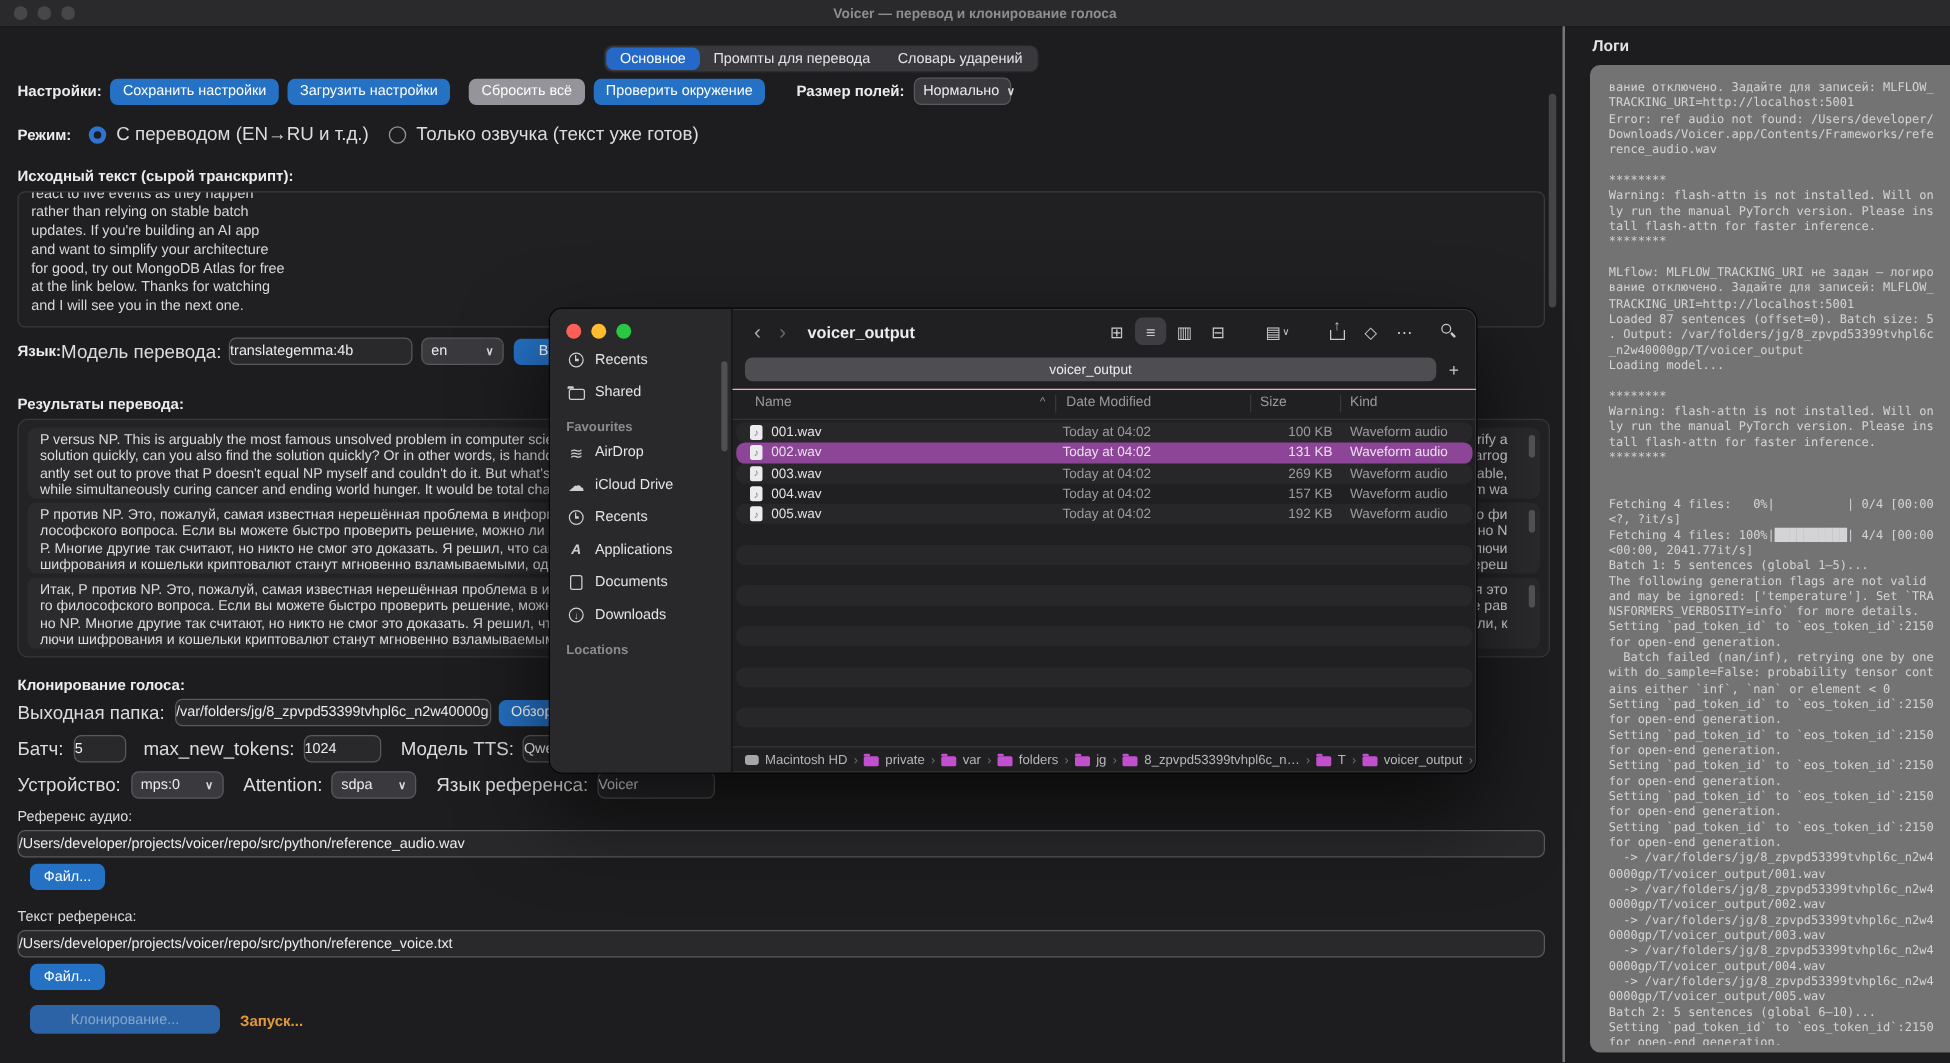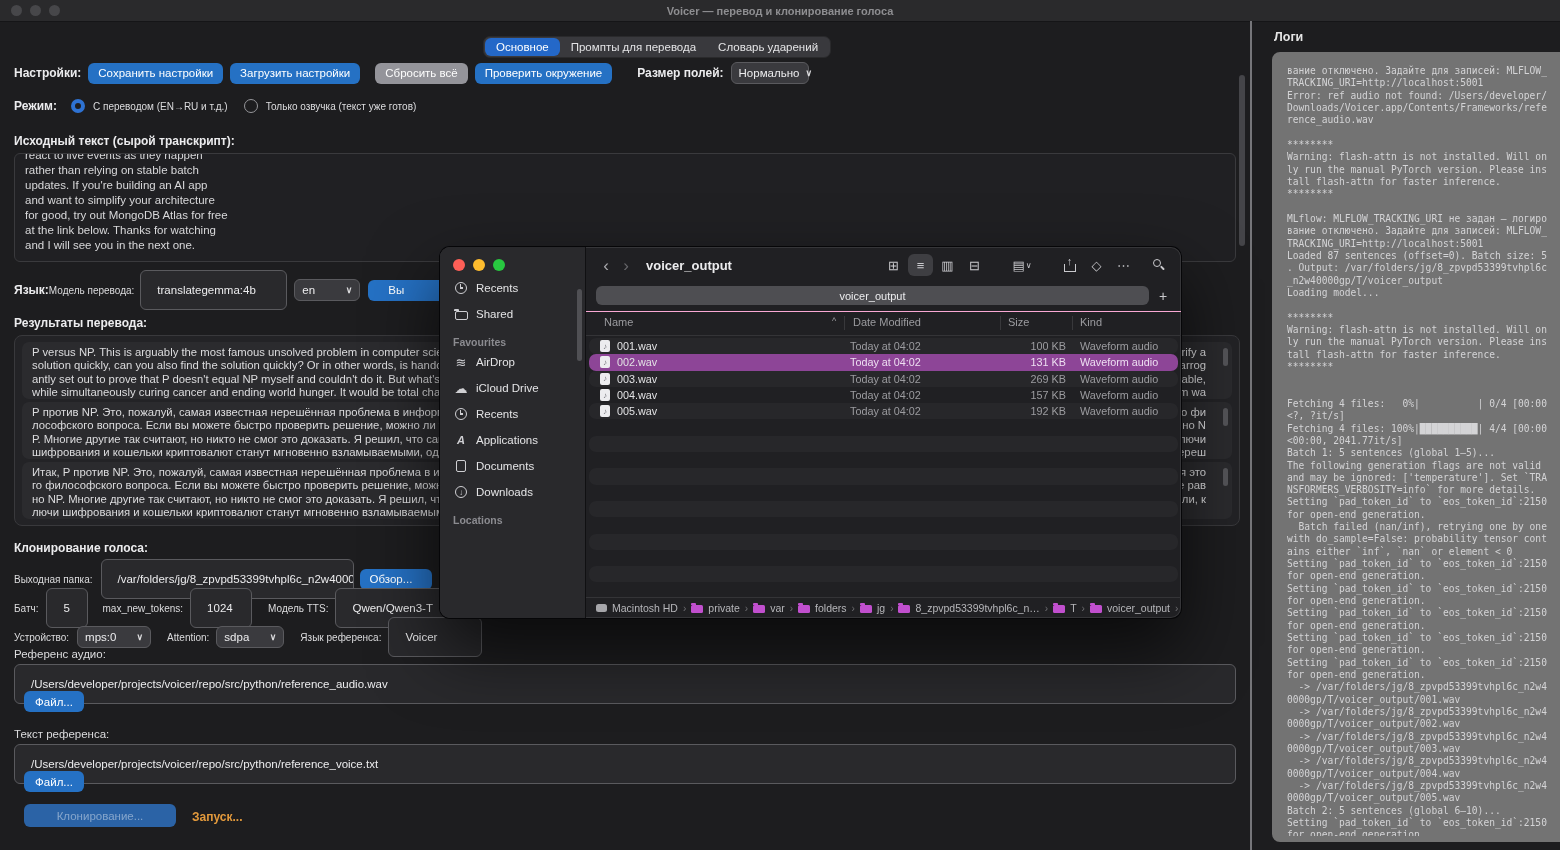--- a/index.html
+++ b/index.html
@@ -13,26 +13,26 @@
   #win-title{position:absolute;left:0;right:0;text-align:center;font-size:11px;font-weight:bold;color:#8e8e91}
 
   
   #tabs{position:absolute;left:483px;top:36px;display:flex;background:#39393d;border-radius:7px;padding:1px;border:1px solid #2a2a2c}
   .tab{font-size:11.5px;color:#e4e4e6;padding:3px 11px;border-radius:6px;white-space:nowrap}
   .tab.active{background:#2468c8;color:#fff}
 
   
   .row{position:absolute;display:flex;align-items:center}
   .lbl-b{font-size:12px;font-weight:bold;color:#ececee;white-space:nowrap}
-  .lbl{font-size:10px;color:#dcdcde;white-space:nowrap}
+  .lbl{font-size:15px;color:#dcdcde;white-space:nowrap}
   .btn{font-size:11.5px;color:#fff;background:#2571c4;border-radius:6px;padding:0 10px;height:21px;display:flex;align-items:center;white-space:nowrap;box-sizing:border-box}
   .btn.gray{background:#94949a;color:#fdfdfd}
   .btn.dim{background:#2b63a6;color:rgba(255,255,255,.42)}
   .field{background:#29292c;border:1px solid #5a5a5e;border-radius:6px;color:#ececee;font-size:11.5px;
-         padding:0 16px;height:40px;display:flex;align-items:center;box-sizing:border-box;white-space:nowrap;overflow:hidden}
+         padding:0 0;height:22px;display:flex;align-items:center;box-sizing:border-box;white-space:nowrap;overflow:hidden}
   .select{background:#3a3a3e;border:1px solid #5a5a5e;border-radius:6px;color:#ececee;font-size:11.5px;
           padding:0 7px;height:22px;display:flex;align-items:center;justify-content:space-between;box-sizing:border-box;gap:6px}
   .chev{font-size:9px;font-weight:bold;color:#dcdcde}
   .radio{width:14px;height:14px;border-radius:50%;border:1.5px solid #96969a;box-sizing:border-box;flex-shrink:0}
   .radio.on{border:4.5px solid #2e72d2}
 
   
   .sec-label{position:absolute;left:14px;font-size:12px;font-weight:bold;color:#ececee}
   #src-box{position:absolute;left:14px;top:153px;width:1222px;height:109px;background:#202023;border:1px solid #3a3a3d;border-radius:6px;overflow:hidden;box-sizing:border-box}
   #src-text{position:absolute;left:10px;top:-6px;white-space:pre;font-size:11.5px;line-height:15px;color:#d8d8da}

